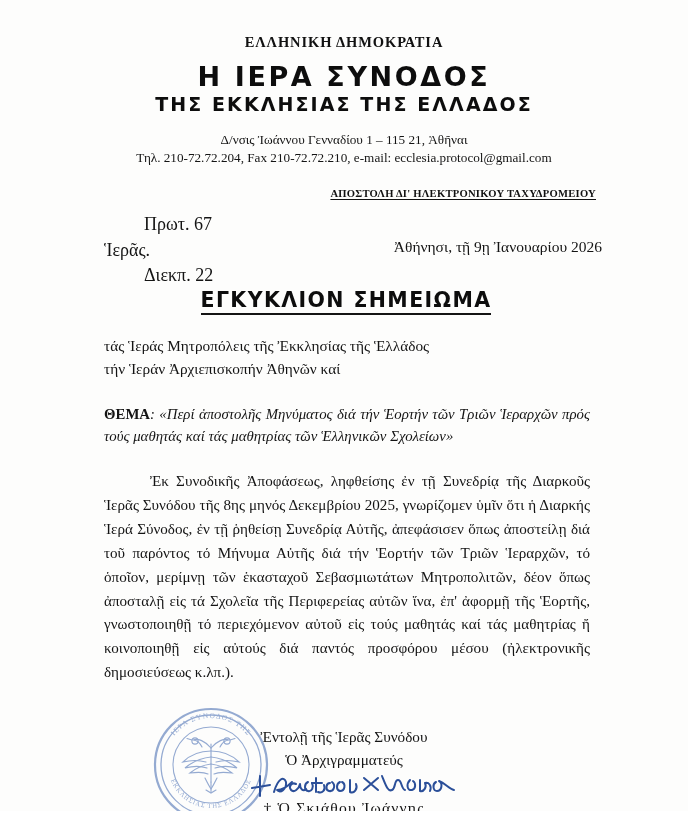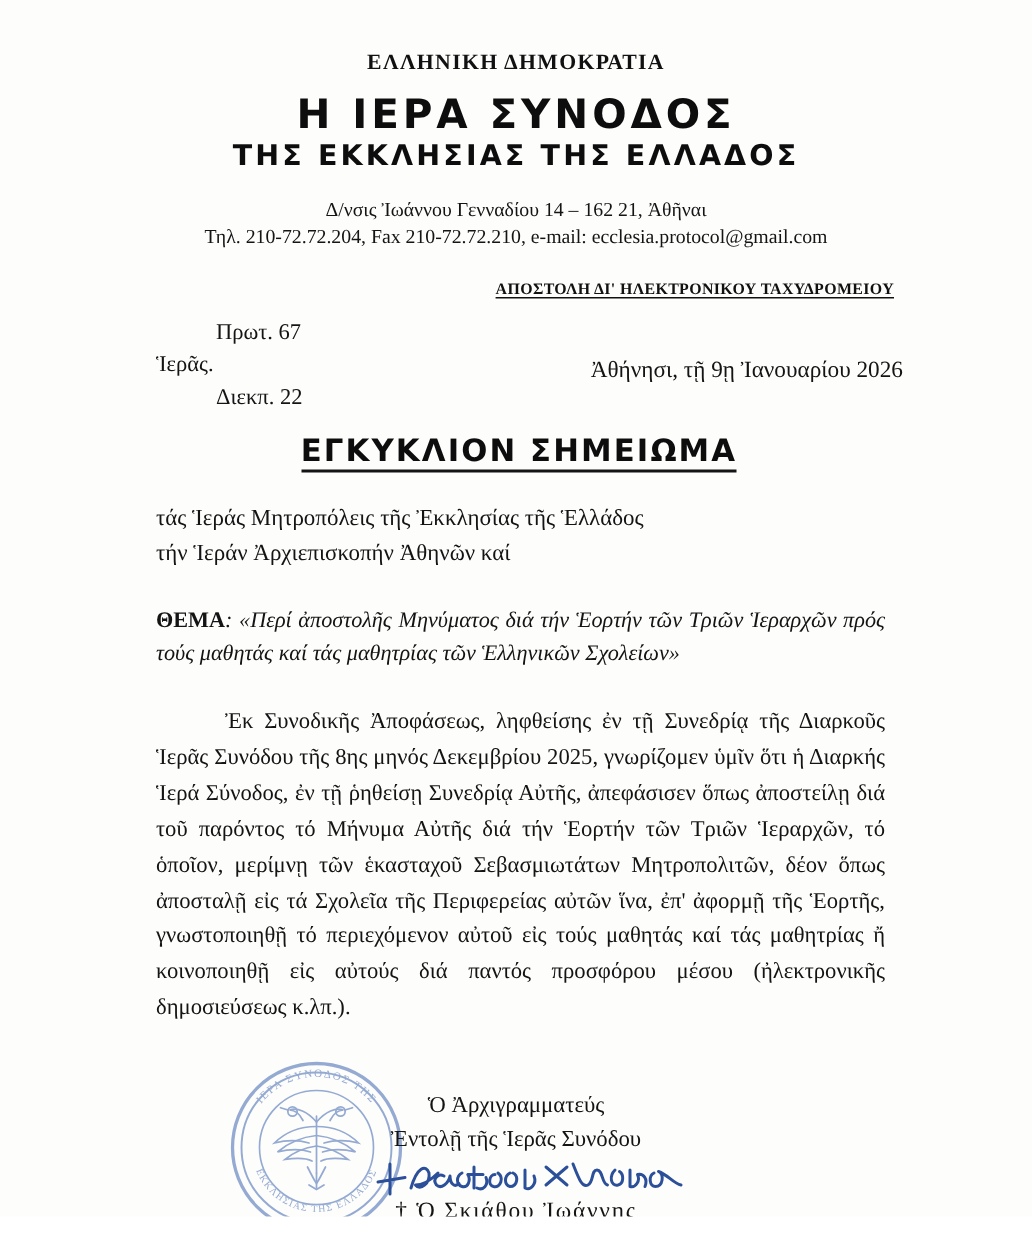--- a/index.html
+++ b/index.html
@@ -80,21 +80,21 @@
     position: absolute;
     top: 212px;
     left: 104px;
     right: 86px;
     height: 70px;
   }
   .protocol {
     position: absolute;
     left: 0;
     top: 0;
-    font-size: 15px;
+    font-size: 18px;
     line-height: 1.42;
     color: #141414;
   }
   .protocol .p-line { white-space: nowrap; }
   .protocol .p-indent { padding-left: 40px; }
   .date-line {
     position: absolute;
     right: 0;
     top: 26px;
     font-size: 15.5px;
@@ -209,21 +209,21 @@
 </head>
 <body>
 
 <div class="page">
 
   <div class="letterhead">
     <div class="republic">ΕΛΛΗΝΙΚΗ ΔΗΜΟΚΡΑΤΙΑ</div>
     <div class="synod-title">Η ΙΕΡΑ ΣΥΝΟΔΟΣ</div>
     <div class="synod-sub">ΤΗΣ ΕΚΚΛΗΣΙΑΣ ΤΗΣ ΕΛΛΑΔΟΣ</div>
     <div class="address-block">
-      <div>Δ/νσις Ἰωάννου Γενναδίου 14 – 162 21, Ἀθῆναι</div>
+      <div>Δ/νσις Ἰωάννου Γενναδίου 1 – 115 21, Ἀθῆναι</div>
       <div>Τηλ. 210-72.72.204, Fax 210-72.72.210, e-mail: ecclesia.protocol@gmail.com</div>
     </div>
   </div>
 
   <div class="delivery-note">ΑΠΟΣΤΟΛΗ ΔΙ' ΗΛΕΚΤΡΟΝΙΚΟΥ ΤΑΧΥΔΡΟΜΕΙΟΥ</div>
 
   <div class="meta-row">
     <div class="protocol">
       <div class="p-line p-indent">Πρωτ. 67</div>
       <div class="p-line">Ἱερᾶς.</div>
@@ -279,22 +279,22 @@
         <path d="M61,60 C53,61 46,64 40,69 C47,68 54,68 58,70"></path>
         <path d="M61,60 C69,61 76,64 82,69 C75,68 68,68 64,70"></path>
         <path d="M55,74 C57,78 59,82 61,85 C63,82 65,78 67,74"></path>
         <path d="M61,78 L61,88"></path>
         <path d="M56,86 L61,89 L66,86"></path>
       </g>
     </svg>
   </div>
 
   <div class="signature">
+    <div>Ἐντολῇ τῆς Ἱερᾶς Συνόδου</div>
     <div>Ὁ Ἀρχιγραμματεύς</div>
-    <div>Ἐντολῇ τῆς Ἱερᾶς Συνόδου</div>
     <div class="sig-name">† Ὁ Σκιάθου Ἰωάννης</div>
   </div>
 
   <div class="sig-scribble">
     <svg viewBox="0 0 220 34" width="220" height="34" aria-hidden="true">
       <g stroke="#2b4f99" fill="none" stroke-width="2" stroke-linecap="round" stroke-linejoin="round">
         <path d="M6,18 L24,15 M14,6 L14,26"></path>
         <path d="M28,22 C32,8 38,6 40,12 C41,19 34,24 31,20 C36,20 42,16 46,12"></path>
         <path d="M50,14 C46,12 42,16 45,20 C48,23 53,19 54,14 C54,19 57,22 60,19"></path>
         <path d="M62,12 C58,14 58,20 62,21 C66,22 68,17 66,13"></path>

